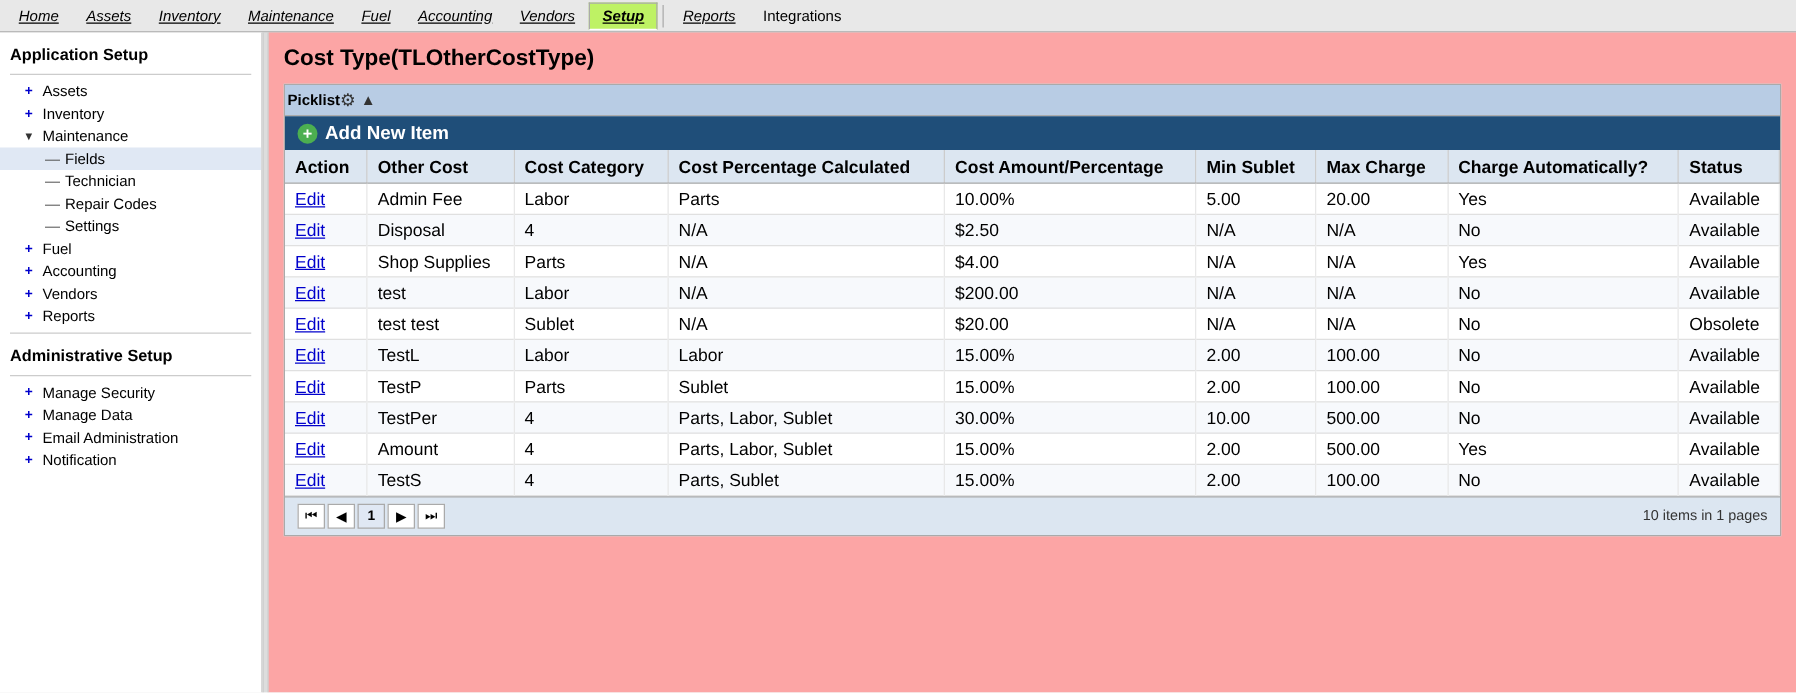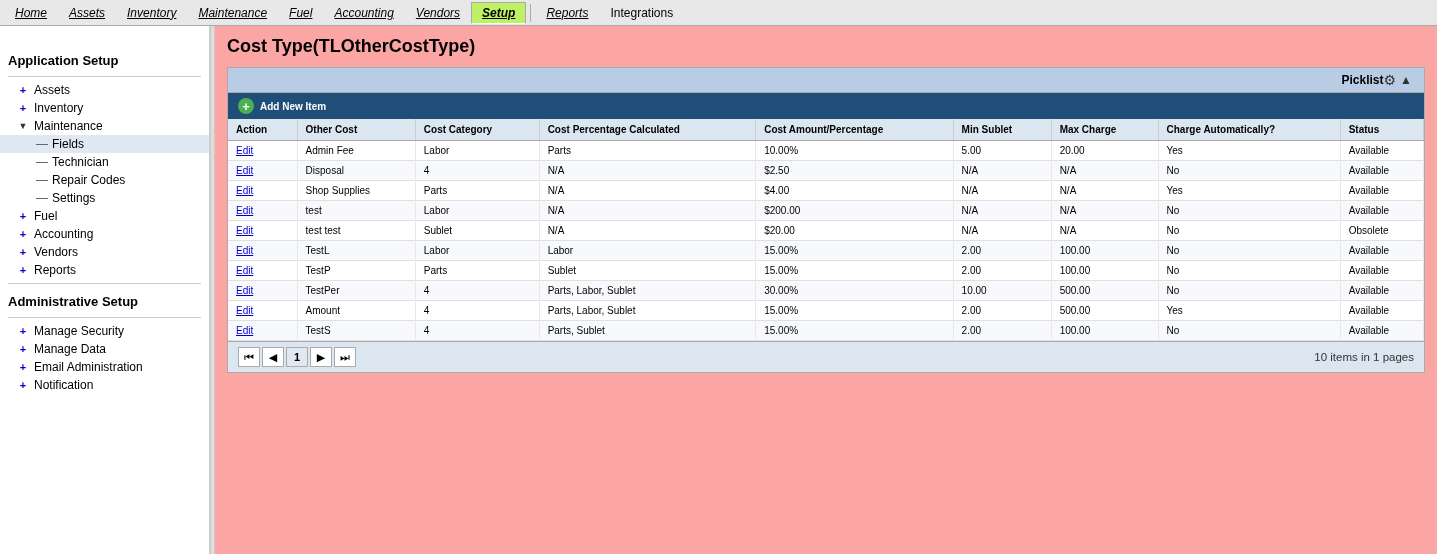--- a/index.html
+++ b/index.html
@@ -42,21 +42,21 @@
       display: flex;
       height: calc(554px - 26px);
     }
 
     
     .sidebar {
       width: 210px;
       min-width: 210px;
       background: #fff;
       border-right: 1px solid #ccc;
-      padding: 21px 0;
+      padding: 4px 0;
       overflow-y: auto;
     }
     .sidebar-section-title {
       font-size: 13px;
       font-weight: bold;
       padding: 6px 8px 4px 8px;
       color: #000;
     }
     .sidebar-item {
       display: flex;
@@ -114,23 +114,23 @@
     }
 
     
     .picklist-panel {
       border: 1px solid #aaa;
       background: #fff;
     }
     .picklist-header {
       display: flex;
       align-items: center;
-      justify-content: flex-end;
+      justify-content: flex-start;
       background: #b8cce4;
-      padding: 4px 12px;
+      padding: 4px 2px;
       border-bottom: 1px solid #aaa;
     }
     .picklist-header-label {
       font-size: 12px;
       font-weight: bold;
     }
     .picklist-header-icons {
       display: flex;
       align-items: center;
       gap: 4px;
@@ -166,29 +166,29 @@
       background: #4caf50;
       color: #fff;
       display: inline-flex;
       align-items: center;
       justify-content: center;
       font-size: 13px;
       font-weight: bold;
       margin-right: 6px;
     }
     .add-new-label {
-      font-size: 10px;
+      font-size: 15px;
       font-weight: bold;
     }
 
     
     .data-table {
       width: 100%;
       border-collapse: collapse;
-      font-size: 10px;
+      font-size: 14px;
     }
     .data-table thead tr {
       background: #dce6f1;
     }
     .data-table thead th {
       padding: 5px 8px;
       text-align: left;
       font-weight: bold;
       border-bottom: 1px solid #aaa;
       border-right: 1px solid #ccc;

